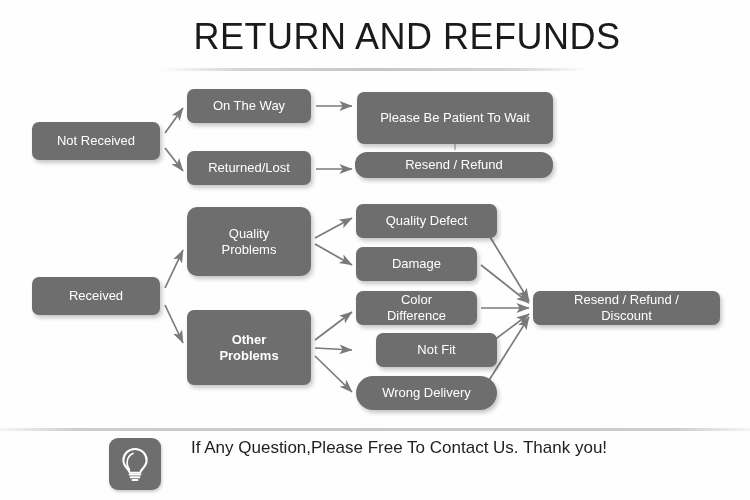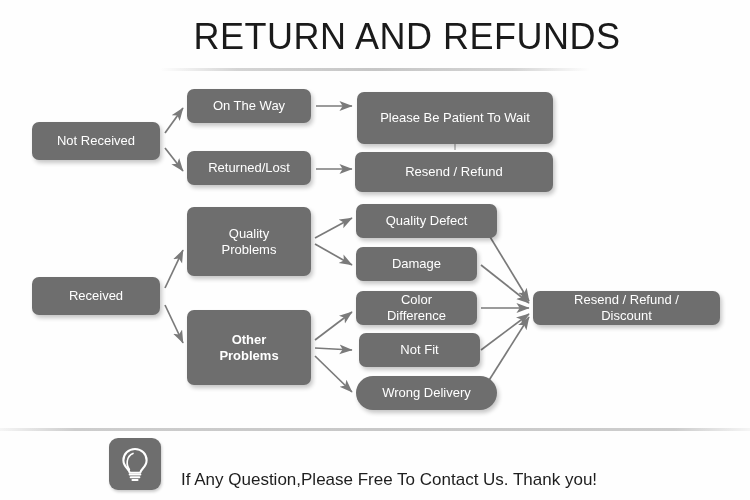--- a/index.html
+++ b/index.html
@@ -90,22 +90,22 @@
         rgba(205,205,205,1) 10%,
         rgba(200,200,200,1) 50%,
         rgba(205,205,205,1) 90%,
         rgba(225,225,225,0.3) 100%);
   }
   #footer {
     position: absolute;
     left: 97px;
     top: 438px;
     display: flex;
-    align-items: flex-end;
-    gap: 20px;
+    align-items: flex-start;
+    gap: 30px;
     padding-left: 12px;
   }
   #bulb-badge {
     width: 52px;
     height: 52px;
     border-radius: 9px;
     background: #6e6e6e;
     box-shadow: 1px 2px 3px rgba(0,0,0,0.2);
     display: flex;
     align-items: center;
@@ -168,35 +168,35 @@
   </svg>
 
   <div class="node" style="left:32px; top:122px; width:128px; height:38px;">Not Received</div>
 
   <div class="node" style="left:187px; top:89px; width:124px; height:34px;">On The Way</div>
 
   <div class="node" style="left:187px; top:151px; width:124px; height:34px;">Returned/Lost</div>
 
   <div class="node" style="left:357px; top:92px; width:196px; height:52px;">Please Be Patient To Wait</div>
 
-  <div class="node" style="left:355px; top:152px; width:198px; height:40px;">Resend / Refund</div>
+  <div class="node" style="left:355px; top:152px; width:198px; height:26px;border-radius:12px;">Resend / Refund</div>
 
   <div class="node" style="left:32px; top:277px; width:128px; height:38px;">Received</div>
 
-  <div class="node" style="left:187px; top:207px; width:124px; height:69px;">Quality Problems</div>
+  <div class="node" style="left:187px; top:207px; width:124px; height:69px;border-radius:10px;">Quality Problems</div>
 
   <div class="node" style="left:187px; top:310px; width:124px; height:75px;font-weight:bold;">Other Problems</div>
 
   <div class="node" style="left:356px; top:204px; width:141px; height:34px;">Quality Defect</div>
 
   <div class="node" style="left:356px; top:247px; width:121px; height:34px;">Damage</div>
 
   <div class="node" style="left:356px; top:291px; width:121px; height:34px;">Color Difference</div>
 
-  <div class="node" style="left:359px; top:333px; width:121px; height:34px;">Not Fit</div>
+  <div class="node" style="left:376px; top:333px; width:121px; height:34px;">Not Fit</div>
 
   <div class="node" style="left:356px; top:376px; width:141px; height:34px;border-radius:17px;">Wrong Delivery</div>
 
   <div class="node" style="left:533px; top:291px; width:187px; height:34px;">Resend / Refund / Discount</div>
 
   <div id="footer-divider"></div>
 
   <div id="footer">
     <div id="bulb-badge">
       <svg width="34" height="38" viewBox="0 0 34 38" aria-hidden="true">

